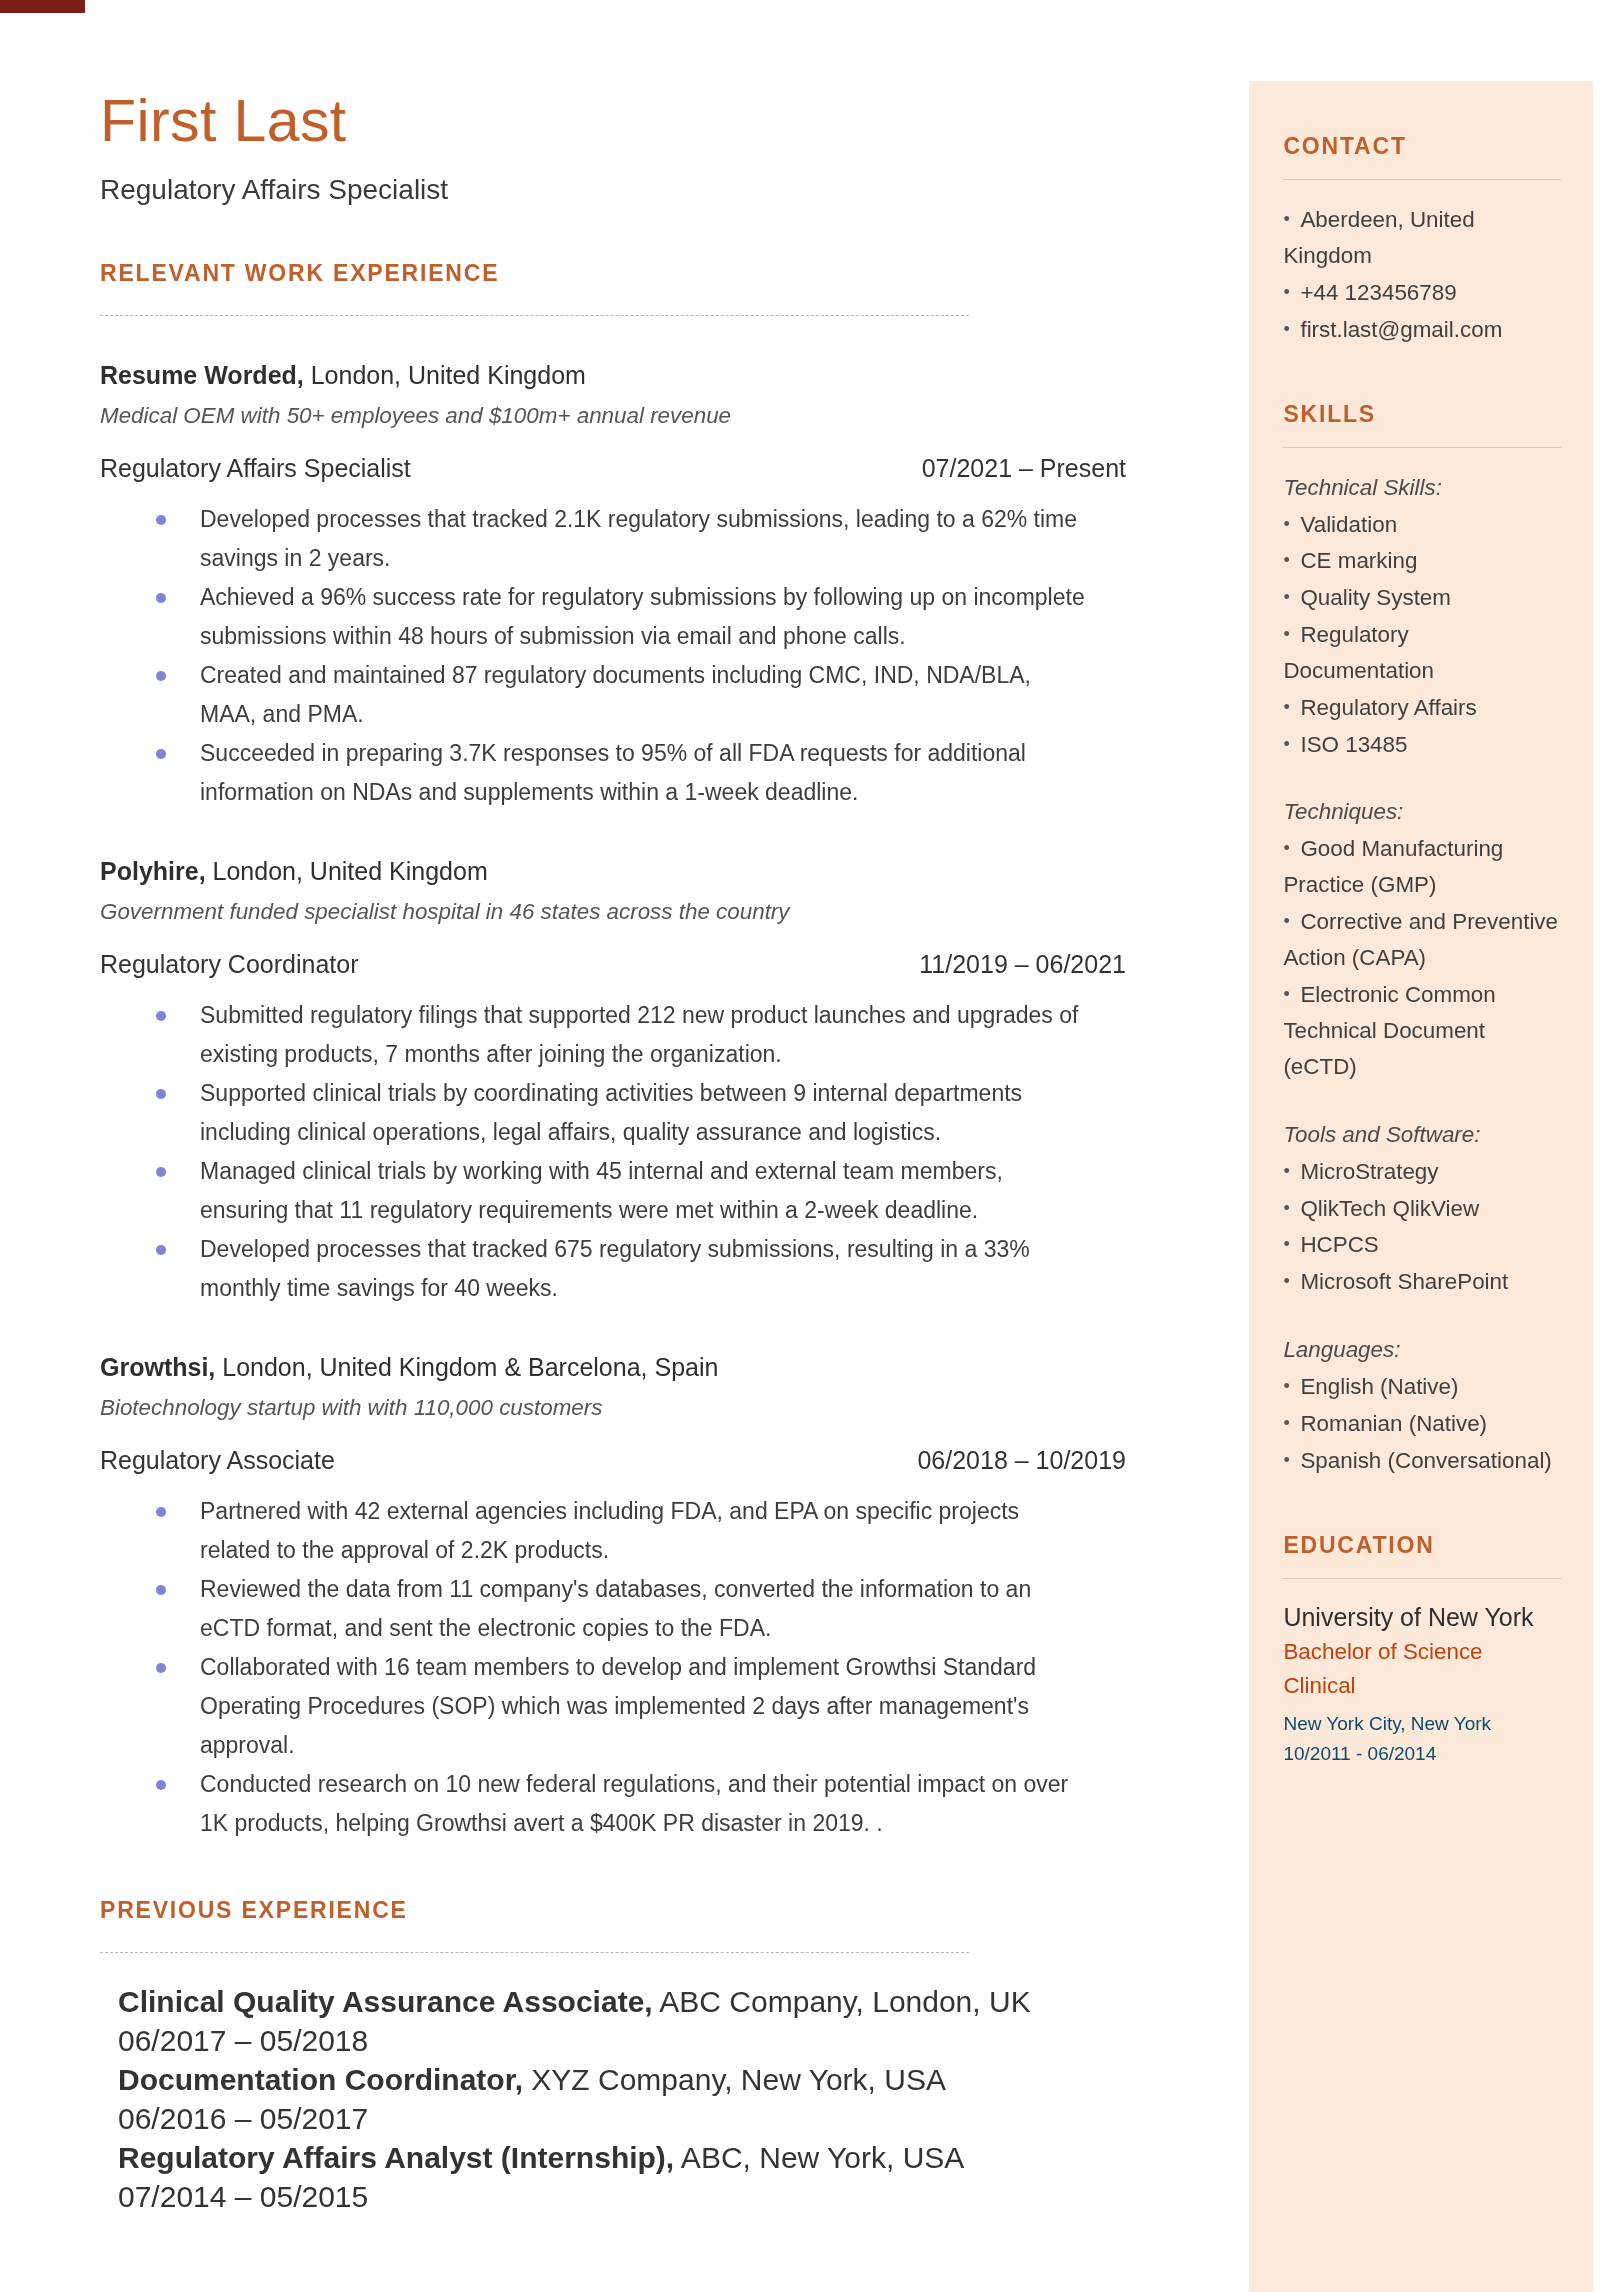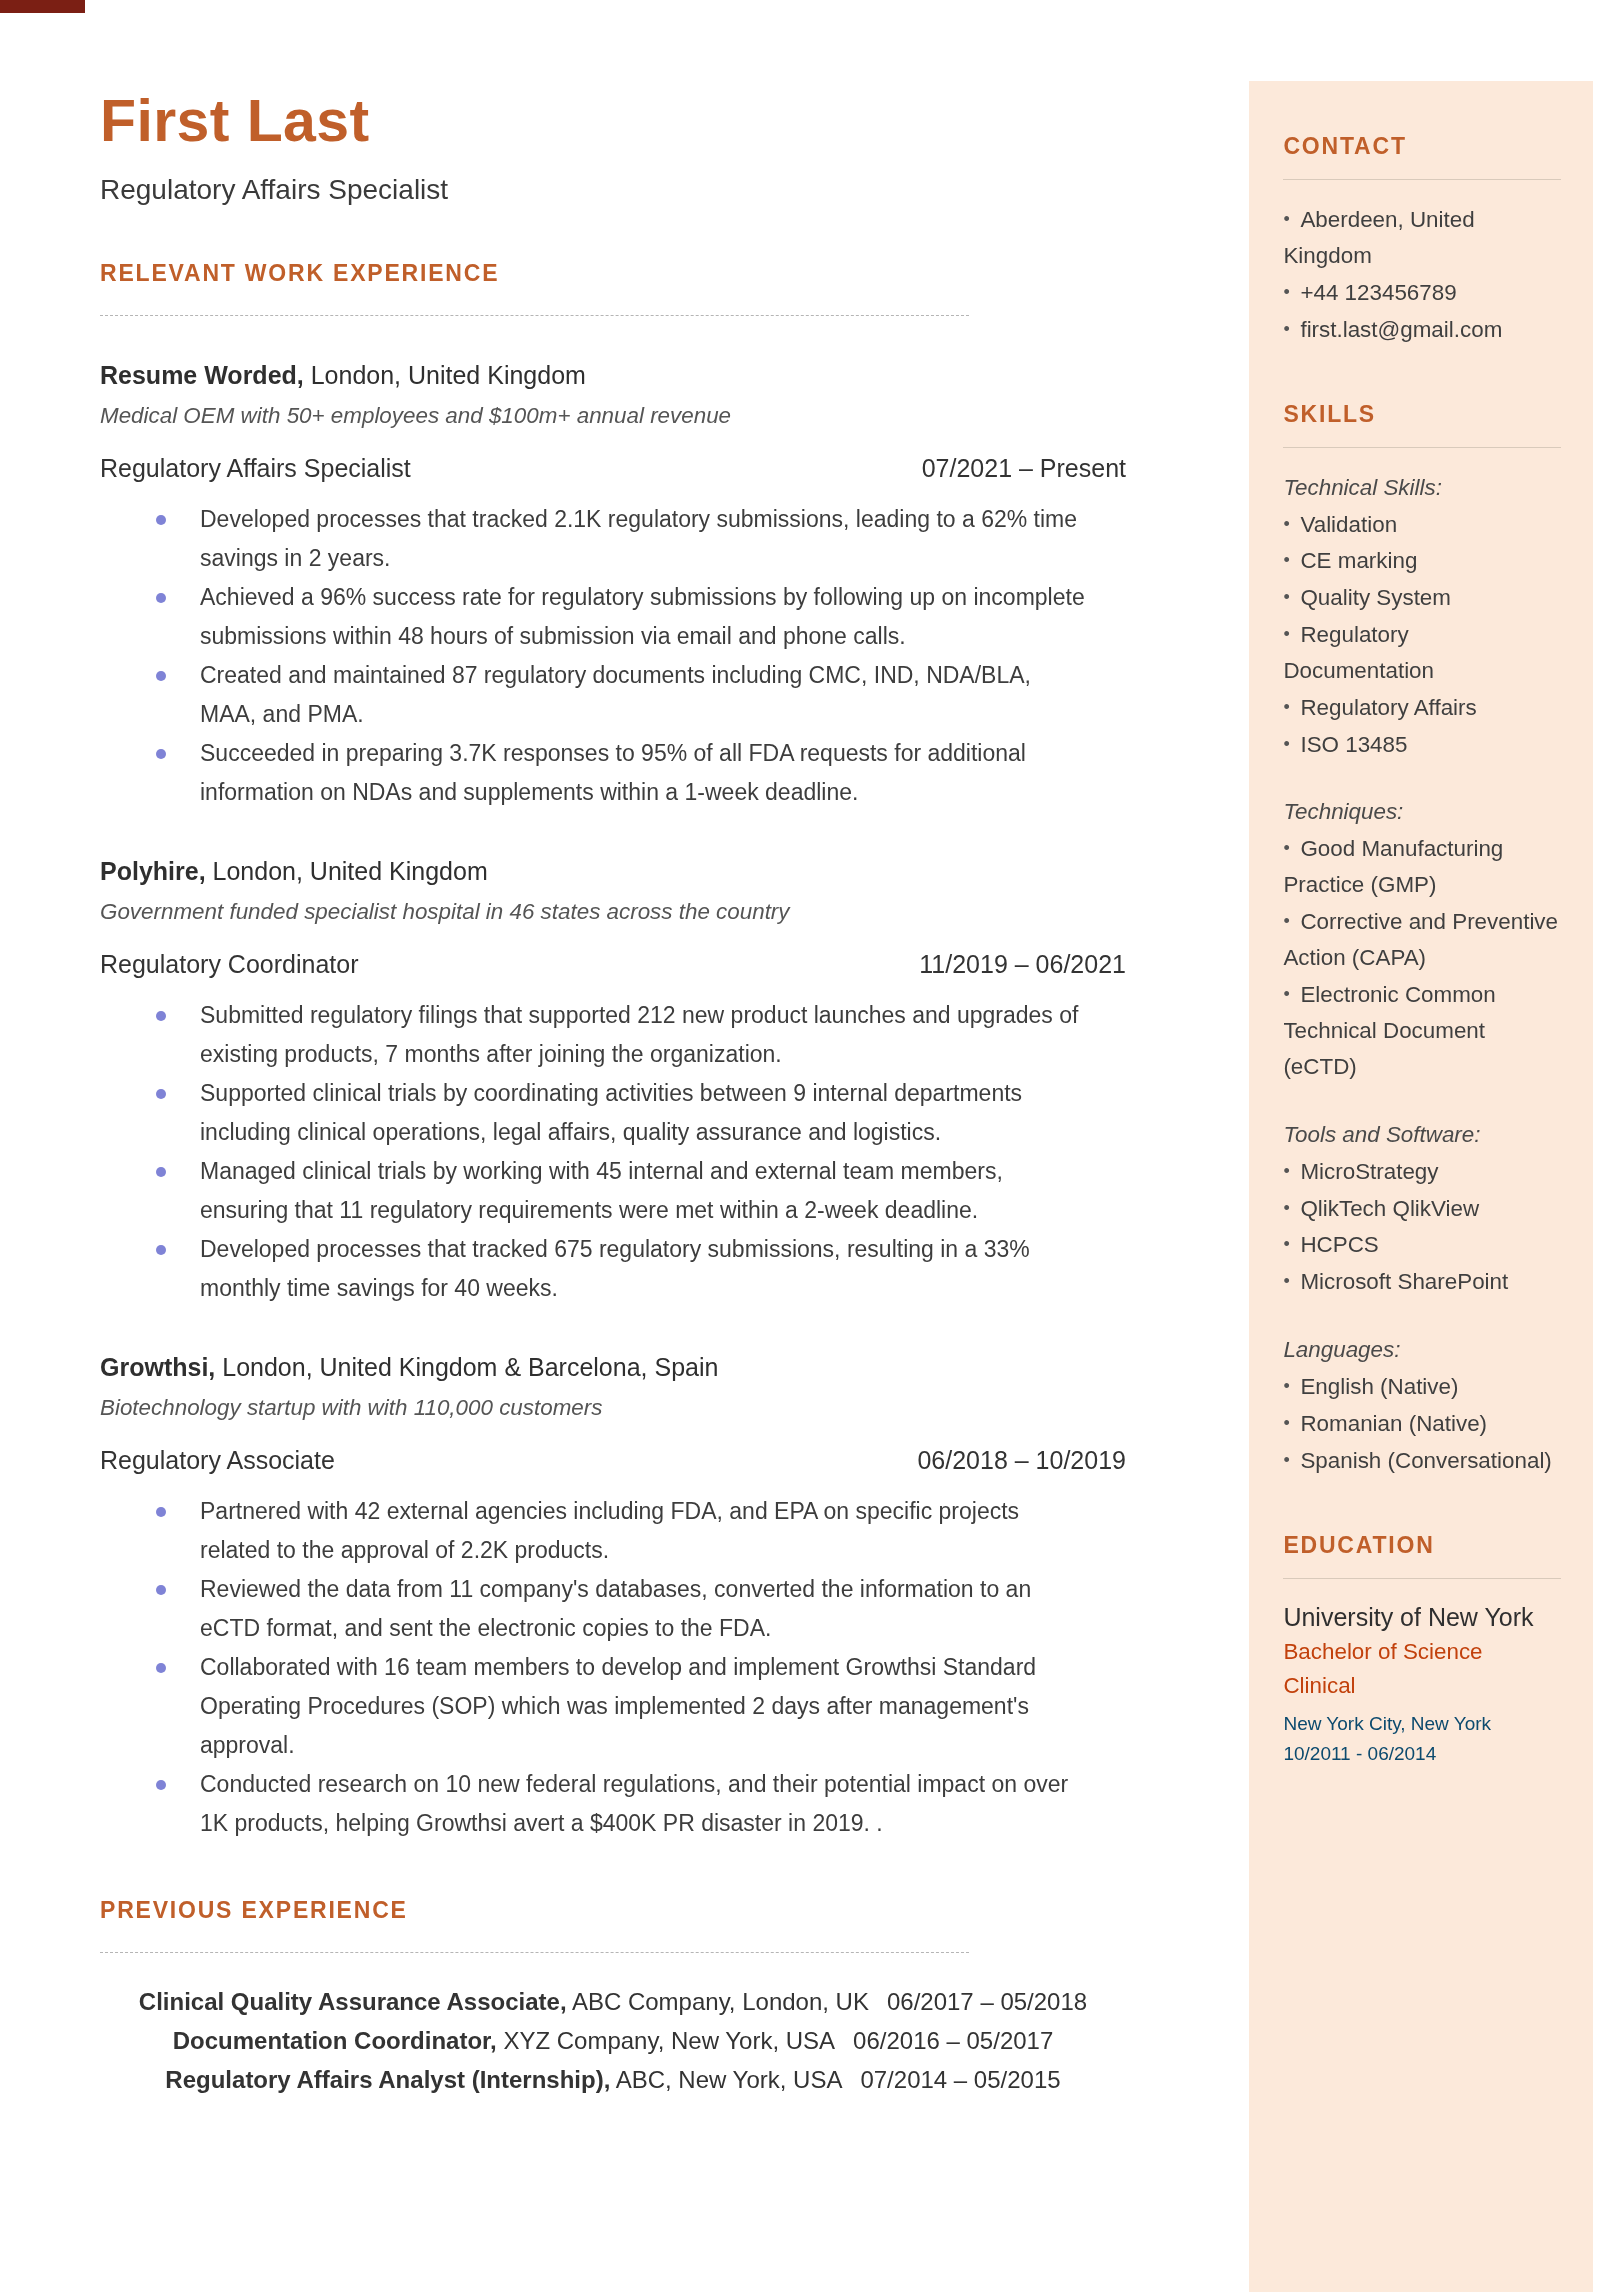--- a/index.html
+++ b/index.html
@@ -23,21 +23,21 @@
     width:85px; height:13.4px;
     background:#7b1f14;
   }
 
   
   .main {
     position:absolute; top:0; left:100px; width:1026px;
     padding-top:88px;
   }
   .name {
-    font-size:59px; font-weight:700; color:var(--accent,#c05f2a);
+    font-size:59px; font-weight:400; color:var(--accent,#c05f2a);
     letter-spacing:0.4px; line-height:1.12;
   }
   .subtitle {
     font-size:28px; color:#3a3a3a; margin-top:18px; line-height:1.3;
   }
   .section-header {
     font-size:23px; font-weight:700; letter-spacing:1.8px;
     color:var(--accent,#c05f2a); margin-top:52px; line-height:1.2;
   }
   .main-divider {
@@ -60,22 +60,22 @@
     font-size:23px; line-height:39px; color:var(--body_text,#3d3d3d);
   }
   .bullets li::before {
     content:""; position:absolute; left:56px; top:15px;
     width:9.9px; height:9.9px; border-radius:50%;
     background:var(--bullet_dot,#7f83d6);
   }
   .previous-section { margin-top:54px; }
   .prev-rows { margin-top:29px; }
   .prev-row {
-    display:flex; justify-content:center; align-items:baseline;
-    font-size:24px; line-height:39px; color:#333;
+    display:flex; justify-content:flex-end; align-items:baseline;
+    font-size:30px; line-height:39px; color:#333;flex-direction:column;
   }
   .prev-title { font-weight:700; }
   .prev-dates { white-space:nowrap; margin-left:18px; }
 
   
   .sidebar {
     position:absolute; top:81px; right:29.6px; bottom:0; width:344px;
     background:var(--sidebar_bg,#fce9da);
     padding:52px 32px 36px 34px;
   }

